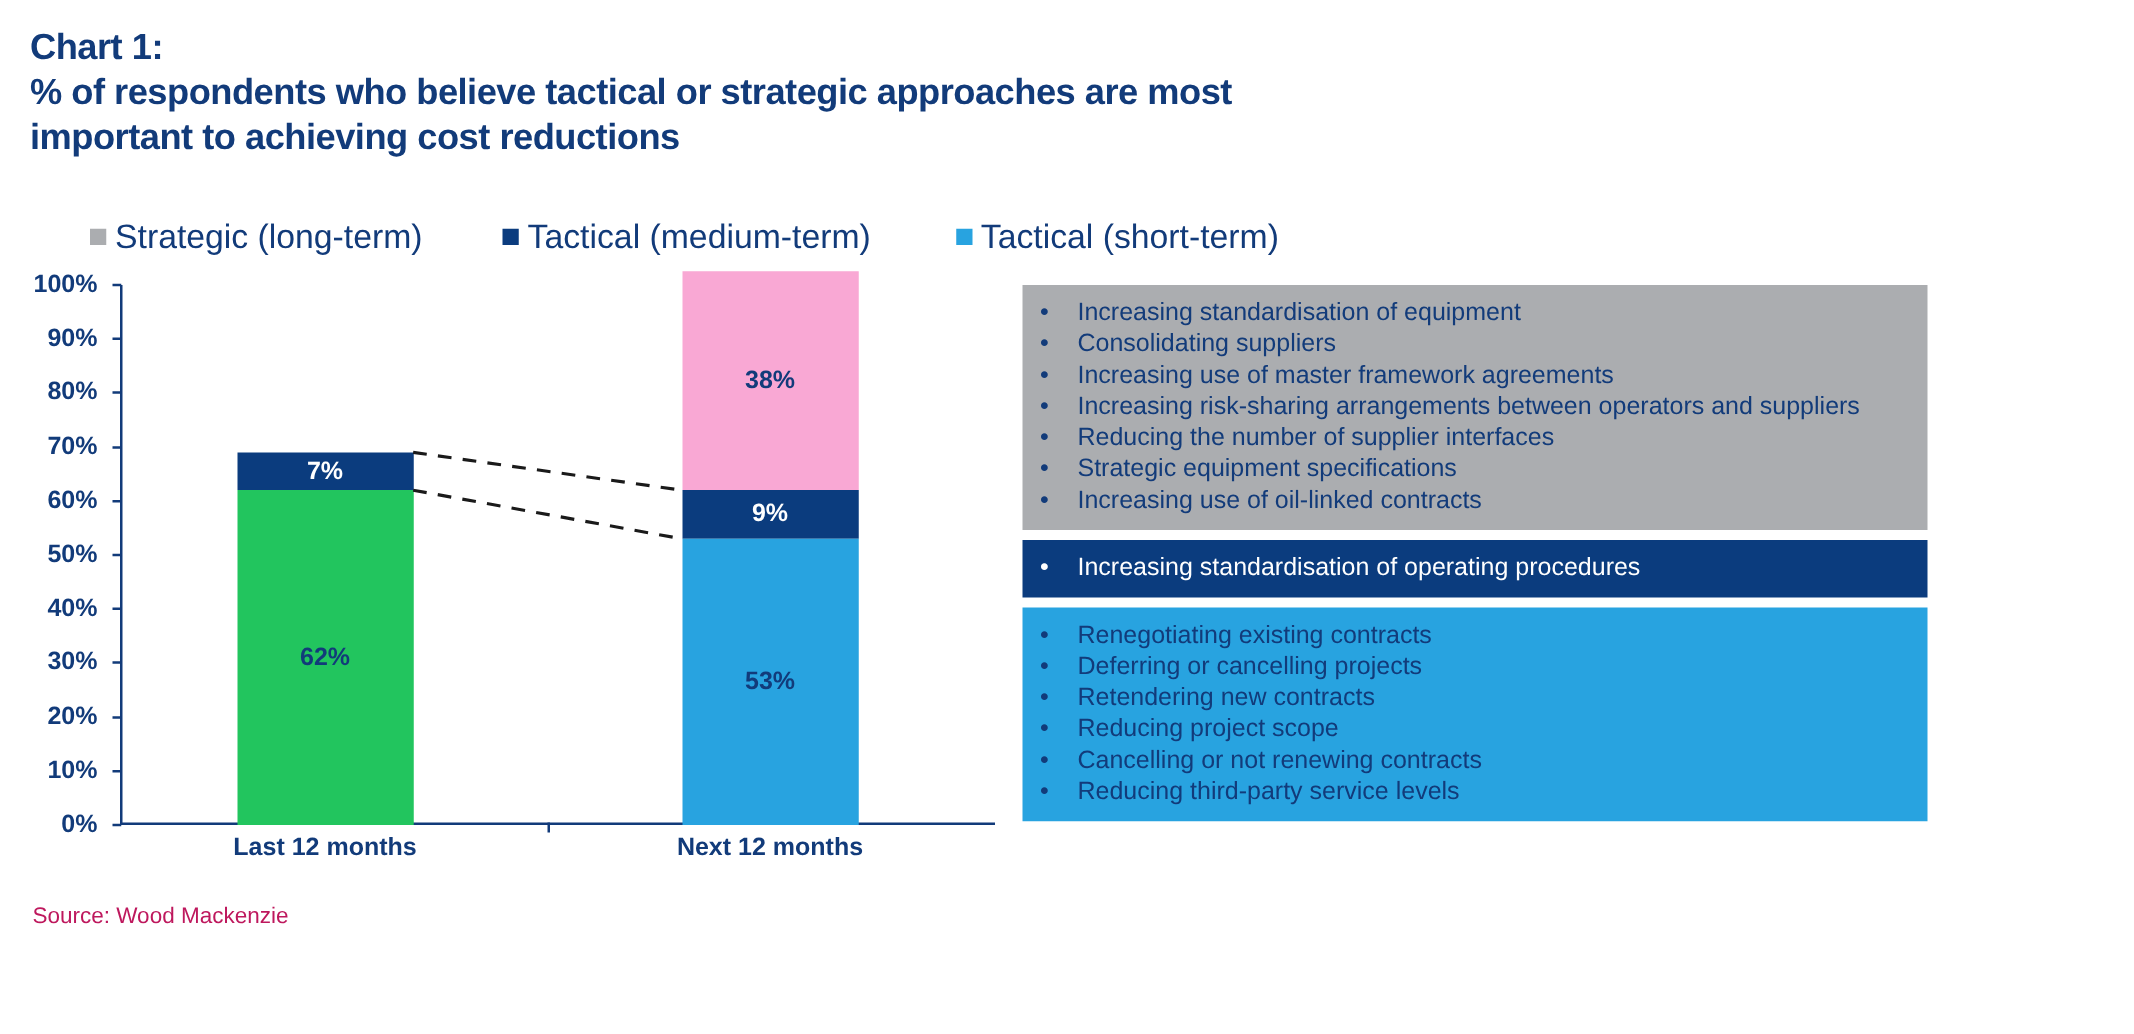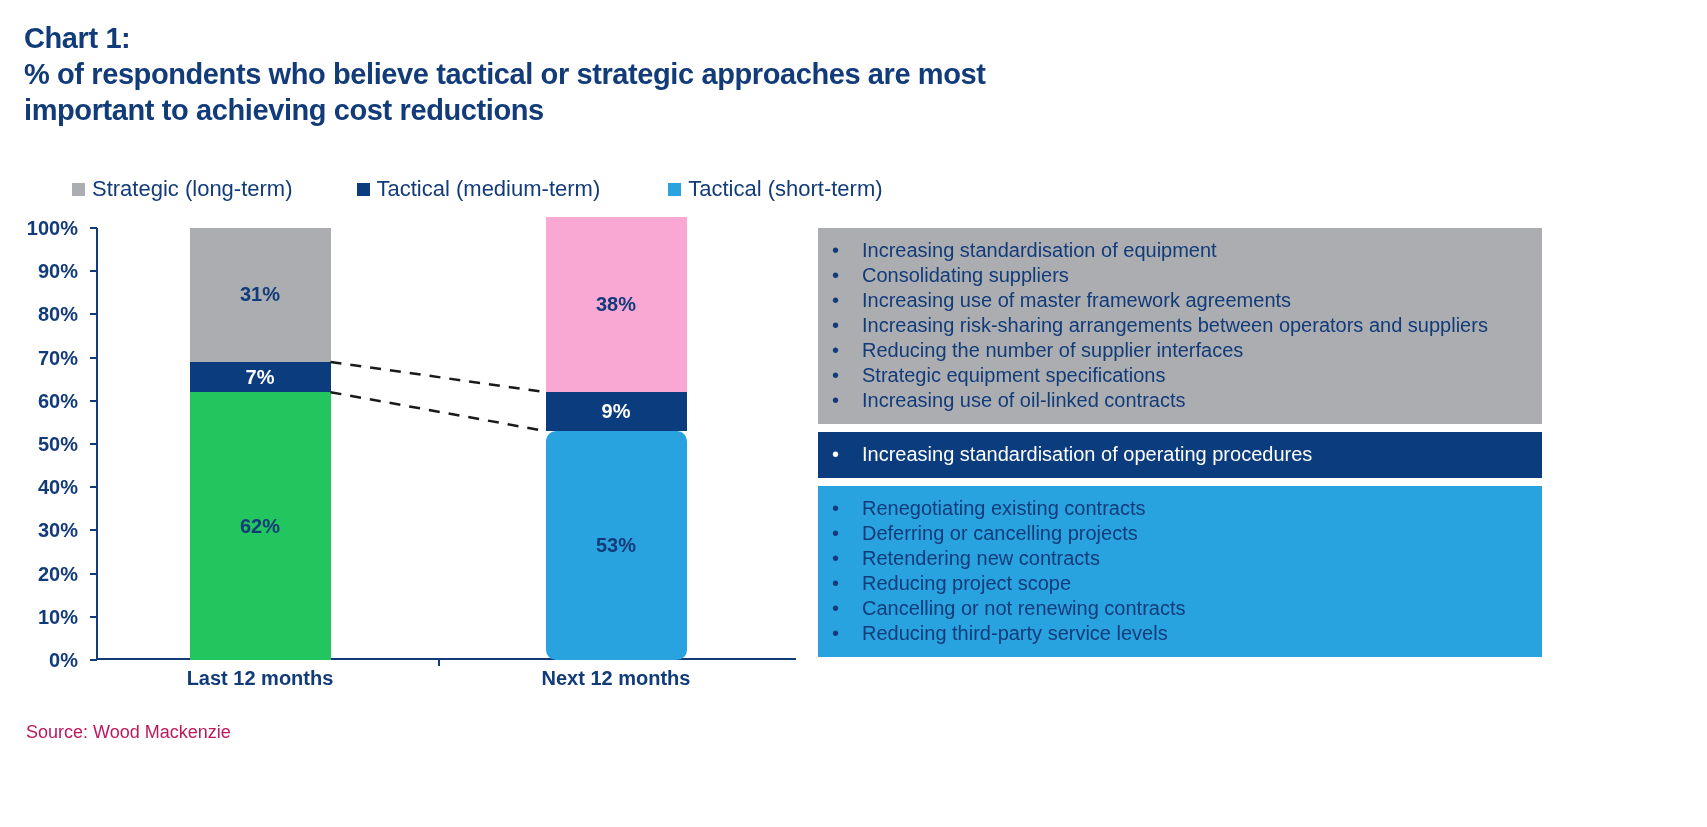--- a/index.html
+++ b/index.html
@@ -45,21 +45,21 @@
     white-space: nowrap;
   }
   .legend-swatch {
     width: 13px;
     height: 13px;
     margin-right: 7px;
     flex: 0 0 auto;
   }
   .legend-label {
     color: #123B7A;
-    font-size: 22px;
+    font-size: 27px;
     line-height: 26px;
   }
 
   
   #chart {
     position: absolute;
     left: 0px;
     top: 215px;
     width: 820px;
     height: 470px;
@@ -240,38 +240,35 @@
       <div class="ytick-mark" style="top: 314.4px;"></div>
       <div class="ytick-label" style="top: 358.6px; left: 0px;">20%</div>
       <div class="ytick-mark" style="top: 357.6px;"></div>
       <div class="ytick-label" style="top: 401.8px; left: 0px;">10%</div>
       <div class="ytick-mark" style="top: 400.8px;"></div>
       <div class="ytick-label" style="top: 445px; left: 0px;">0%</div>
       <div class="ytick-mark" style="top: 444px;"></div>
     </div>
   <div id="plot">
       <div class="bar" style="left: 93.5px;">
-        <div class="seg" style="height: 133.92px; background: rgb(171, 173, 176);">
-          <span class="seg-label" style="color: rgb(18, 59, 122);">31%</span>
-        </div>
         <div class="seg" style="height: 30.24px; background: rgb(11, 60, 126);">
           <span class="seg-label" style="color: rgb(255, 255, 255);">7%</span>
         </div>
         <div class="seg" style="height: 267.84px; background: #22c55e;">
           <span class="seg-label" style="color: rgb(18, 59, 122);">62%</span>
         </div>
       </div>
       <div class="bar" style="left: 449.5px;">
         <div class="seg" style="height: 175px; background: #f9a8d4; text-align: right;">
           <span class="seg-label" style="color: rgb(18, 59, 122);">38%</span>
         </div>
         <div class="seg" style="height: 38.88px; background: rgb(11, 60, 126);">
           <span class="seg-label" style="color: rgb(255, 255, 255);">9%</span>
         </div>
-        <div class="seg" style="height: 228.96px; background: rgb(40, 163, 224); border-radius: 10px;">
+        <div class="seg" style="height: 228.96px; background: rgb(40, 163, 224);">
           <span class="seg-label" style="color: rgb(18, 59, 122);">53%</span>
         </div>
       </div>
     </div>
   <div id="xaxis">
       <div class="xcat-label" style="left: 140px;">Last 12 months</div>
       <div class="xcat-label" style="left: 496px;">Next 12 months</div>
       <div class="xtick-mark" style="left: 438px;"></div>
     </div>
   <svg id="connectors">

